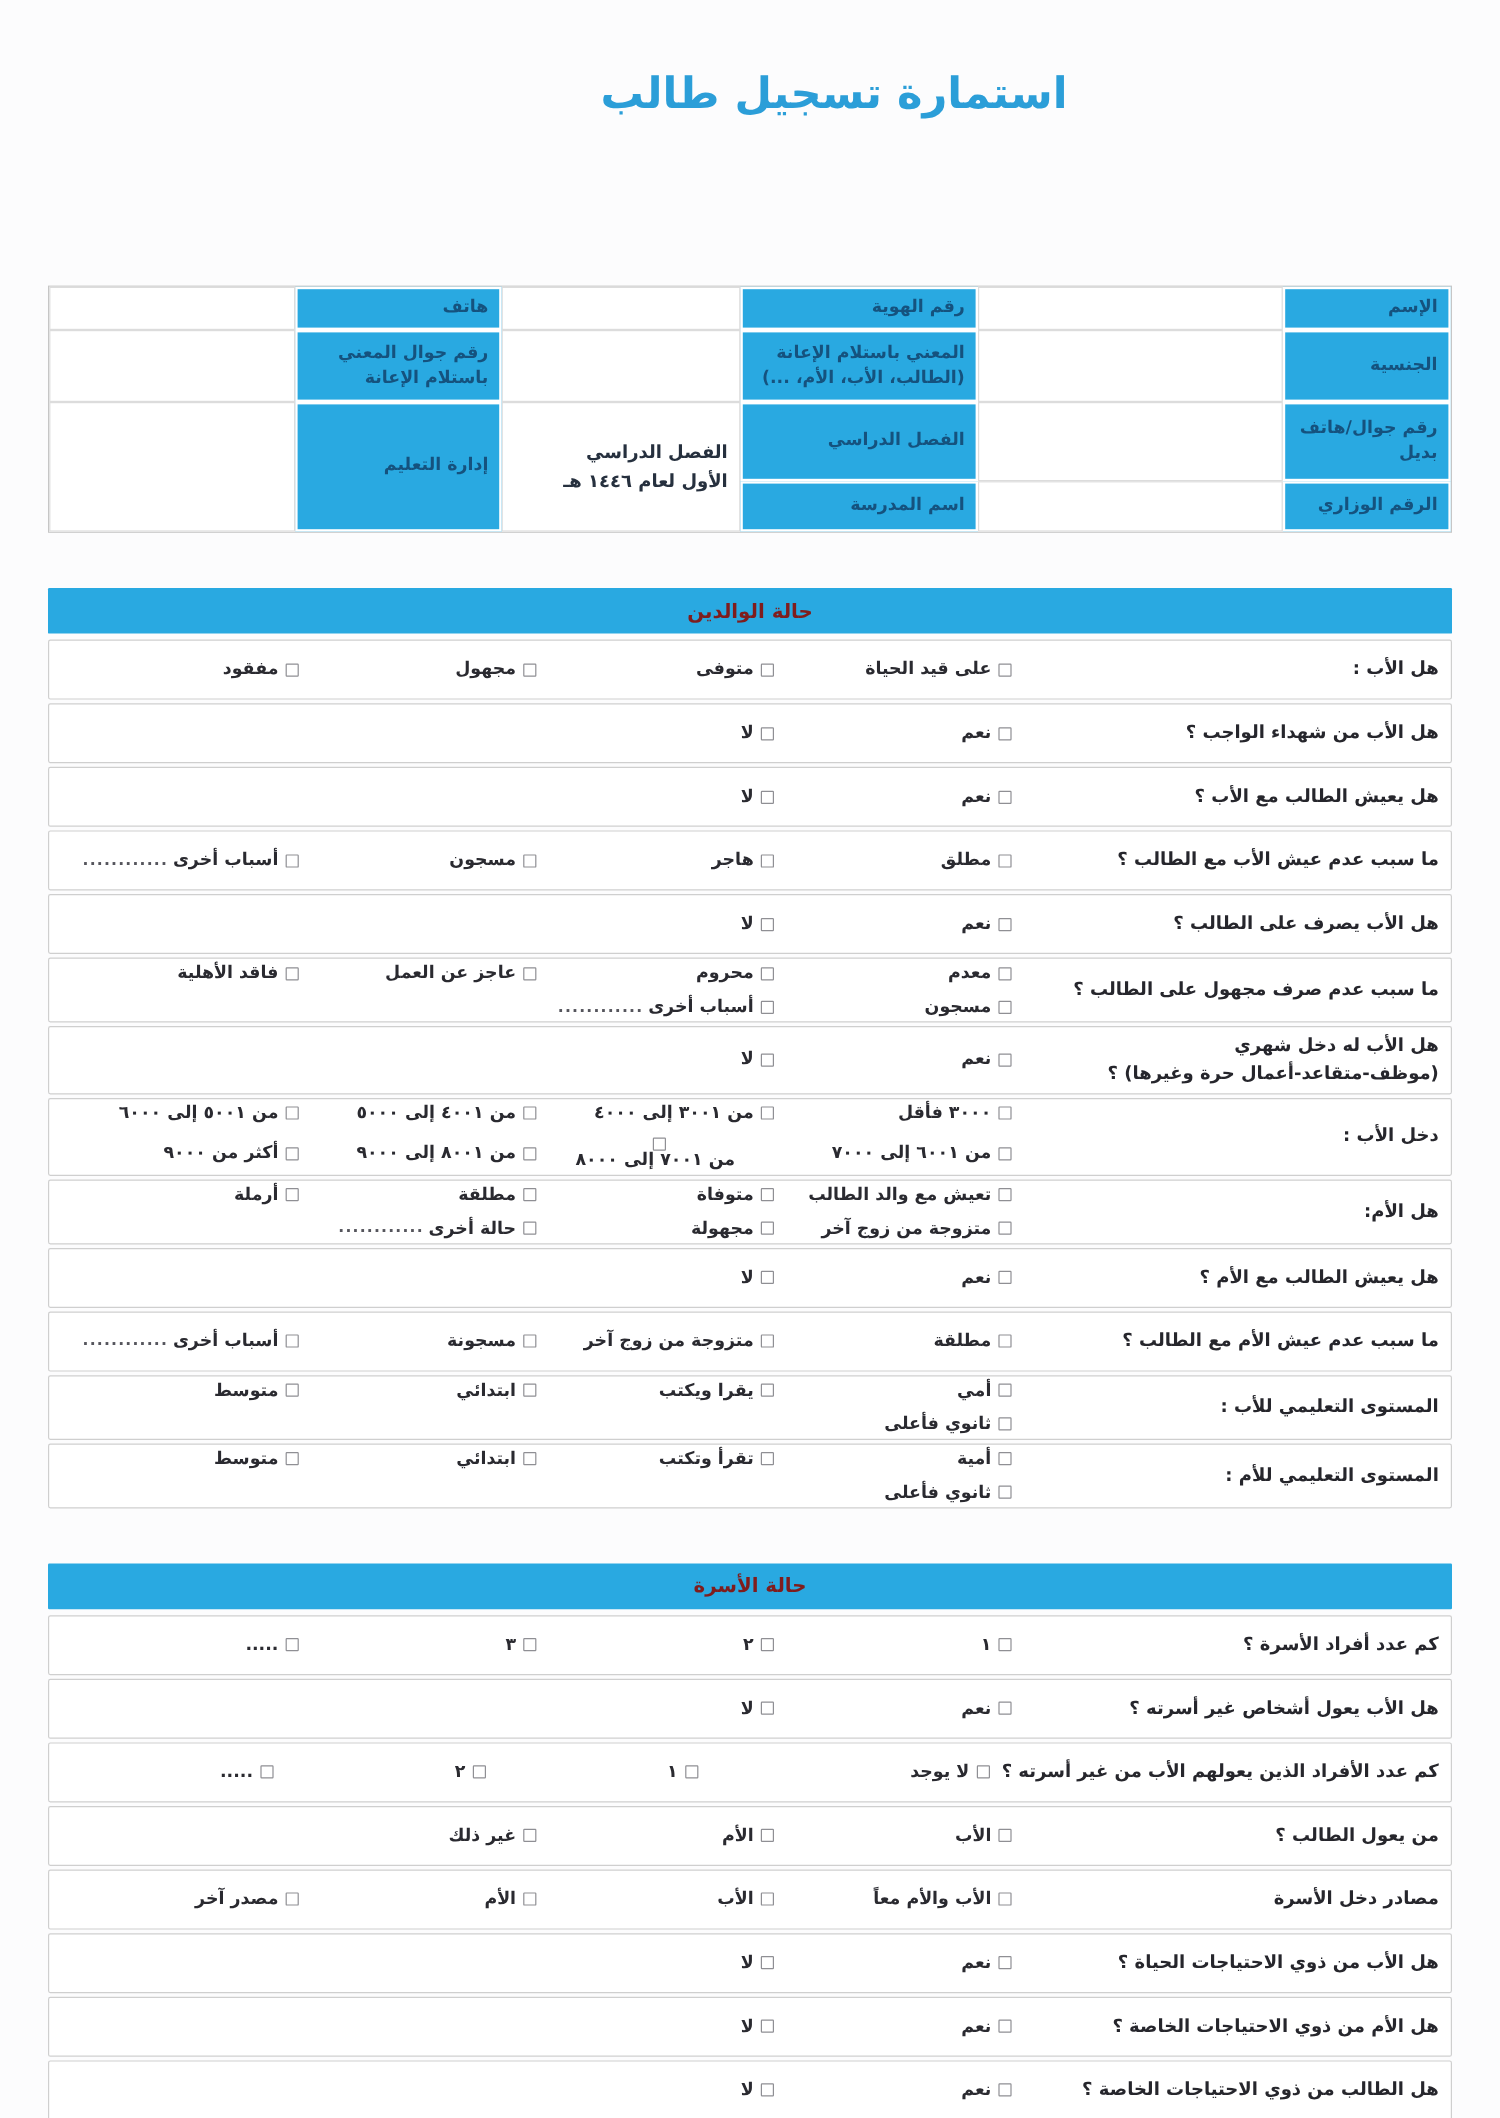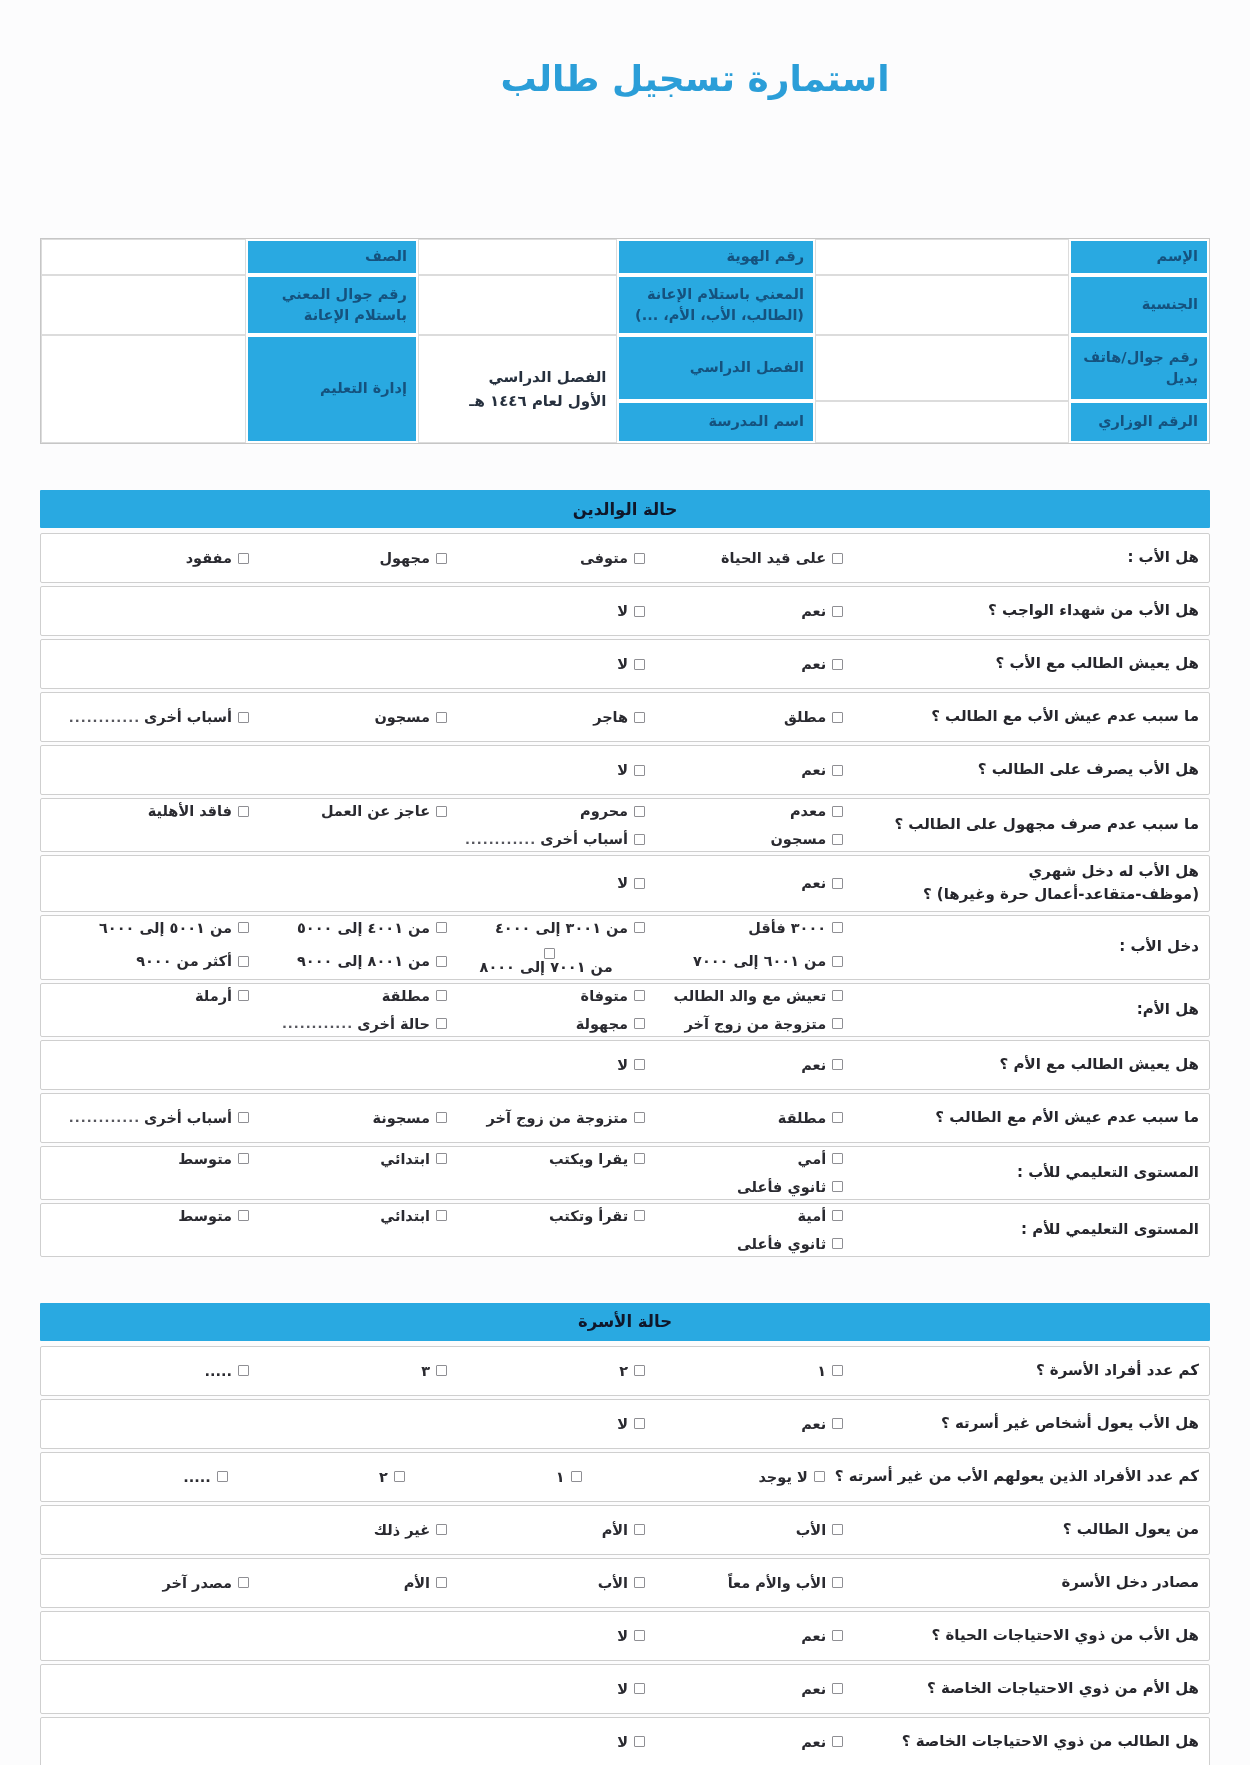--- a/index.html
+++ b/index.html
@@ -32,21 +32,21 @@
     background:#29a9e1;border:2px solid #fff;color:#15527e;font-weight:bold;
     font-size:14.5px;display:flex;align-items:center;justify-content:flex-start;
     padding:2px 9px;white-space:pre-line;line-height:1.45;text-align:right;
   }
   .cell.val{display:flex;align-items:center;justify-content:center;}
   .cell.semval{font-size:15px;font-weight:bold;color:#26303e;white-space:pre-line;
     text-align:right;line-height:1.6;padding:2px 10px;justify-content:flex-start;}
   
   .sections{margin:0 40px;}
   .sec-bar{
-    margin-top:46px;height:38px;background:#29a9e1;color:#0f172a;
+    margin-top:46px;height:38px;background:#29a9e1;color:#7f1d1d;
     font-size:16.5px;font-weight:bold;display:flex;align-items:center;justify-content:center;
     border-radius:1px;margin-bottom:5px;
   }
   .qrow{
     background:#fff;border:1px solid #cfcfcf;border-radius:2px;margin-bottom:3px;
     display:flex;align-items:center;min-height:40px;padding:4px 10px;
   }
   .q{flex:0 0 auto;min-width:31%;display:flex;align-items:center;gap:10px;}
   .qt{font-size:15px;font-weight:bold;color:#26262c;white-space:pre-line;line-height:1.55;}
   .opts{flex:1 1 auto;display:grid;grid-template-columns:repeat(4,1fr);grid-row-gap:12px;align-items:center;}
@@ -66,21 +66,21 @@
     <div class="titles">
       <h1 class="page-title">استمارة تسجيل طالب</h1>
     </div>
   </div>
 
   <div id="info-table" class="info-table">
       <div class="cell blue" style="grid-area: 1 / 1;">الإسم</div>
       <div class="cell val" style="grid-area: 1 / 2;"></div>
       <div class="cell blue" style="grid-area: 1 / 3;">رقم الهوية</div>
       <div class="cell val" style="grid-area: 1 / 4;"></div>
-      <div class="cell blue" style="grid-area: 1 / 5;">الصف</div>
+      <div class="cell blue" style="grid-area: 1 / 5;">هاتف</div>
       <div class="cell val" style="grid-area: 1 / 6;"></div>
       <div class="cell blue" style="grid-area: 2 / 1;">الجنسية</div>
       <div class="cell val" style="grid-area: 2 / 2;"></div>
       <div class="cell blue" style="grid-area: 2 / 3;">المعني باستلام الإعانة
 (الطالب، الأب، الأم، ...)</div>
       <div class="cell val" style="grid-area: 2 / 4;"></div>
       <div class="cell blue" style="grid-area: 2 / 5;">رقم جوال المعني
 باستلام الإعانة</div>
       <div class="cell val" style="grid-area: 2 / 6;"></div>
       <div class="cell blue" style="grid-area: 3 / 1;">رقم جوال/هاتف

